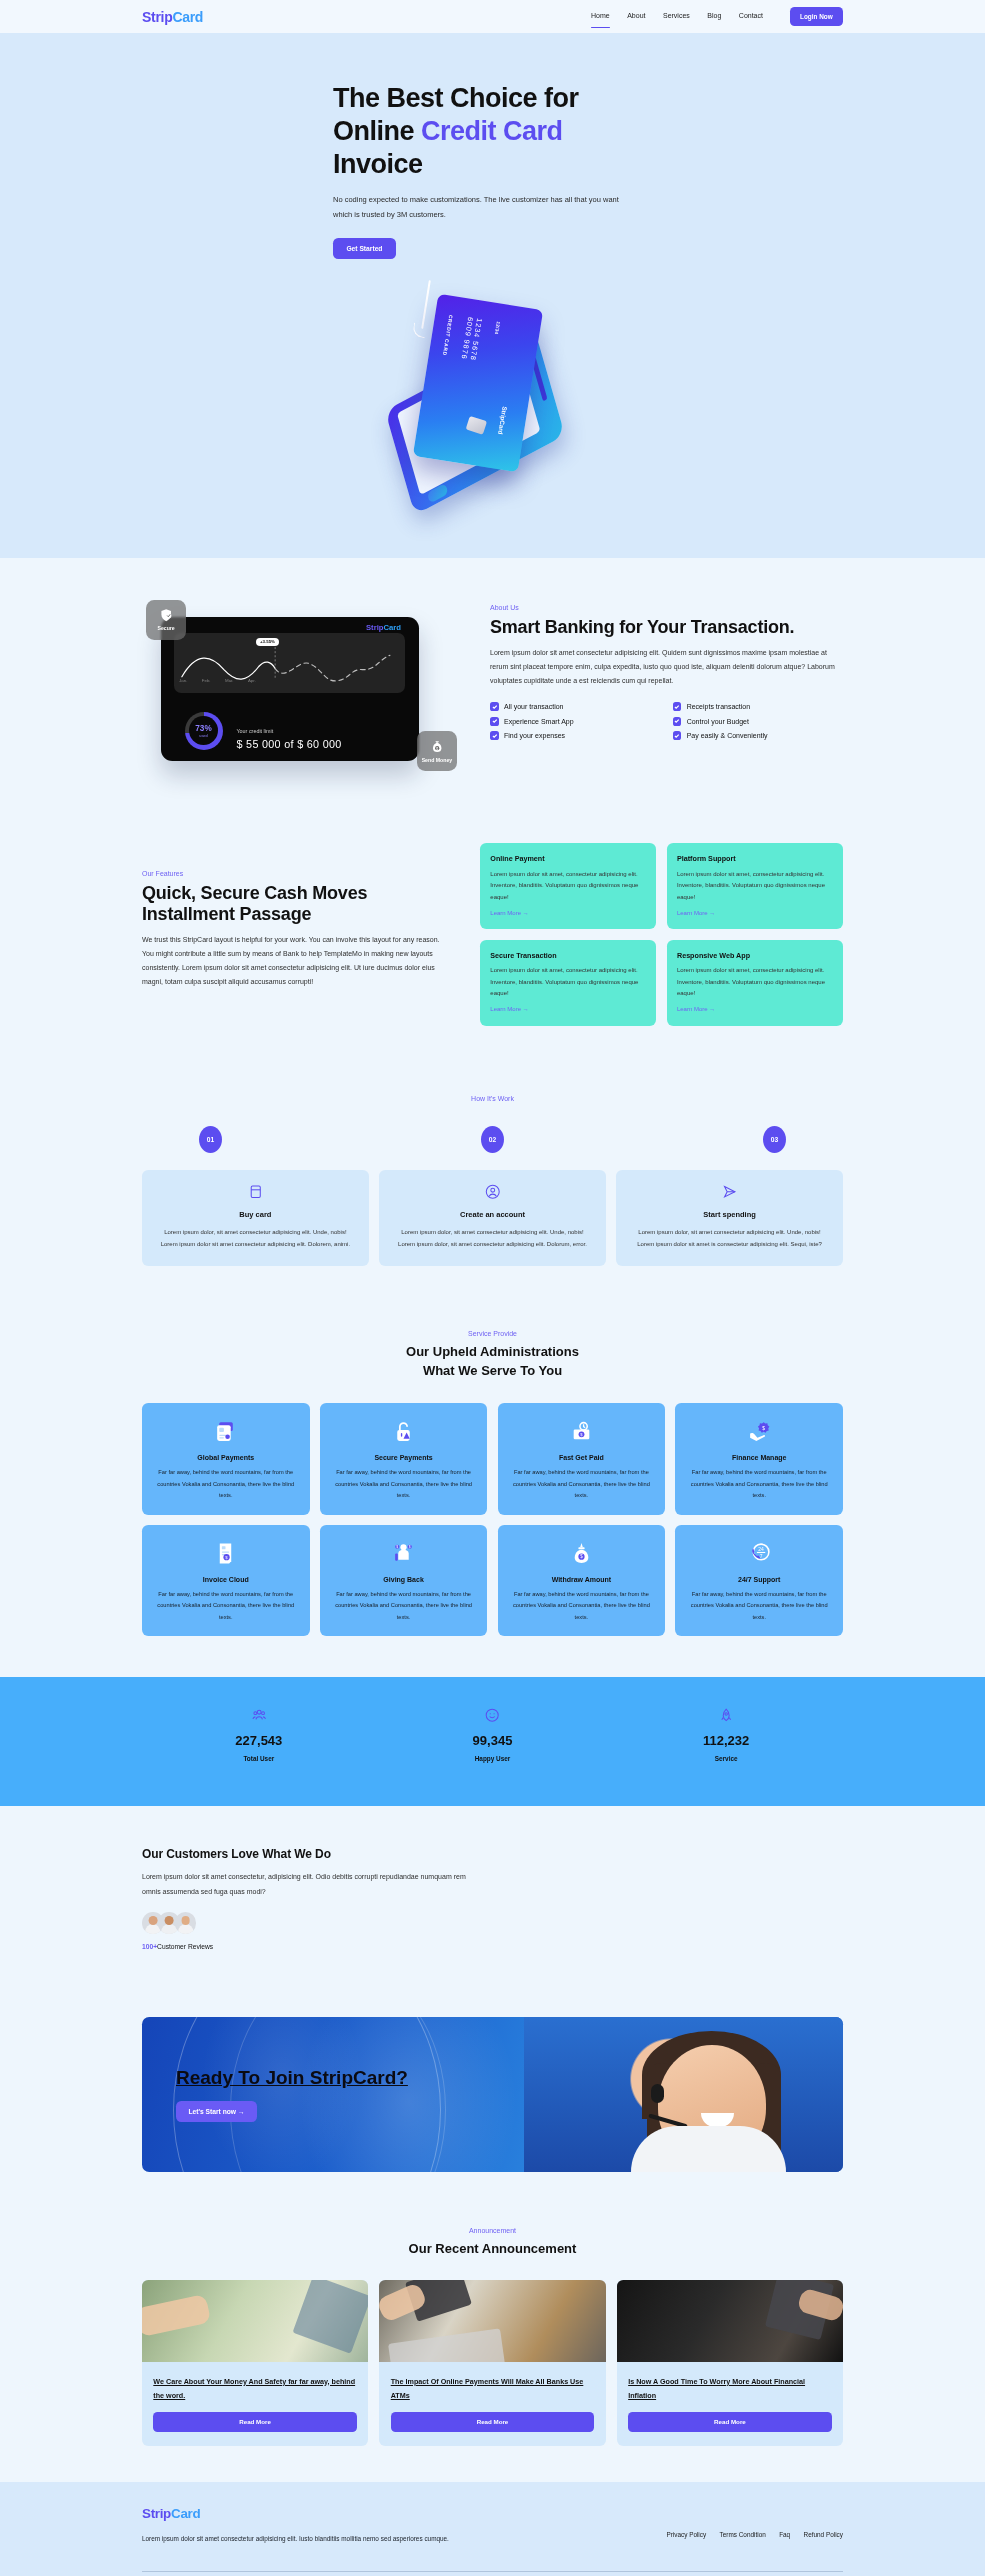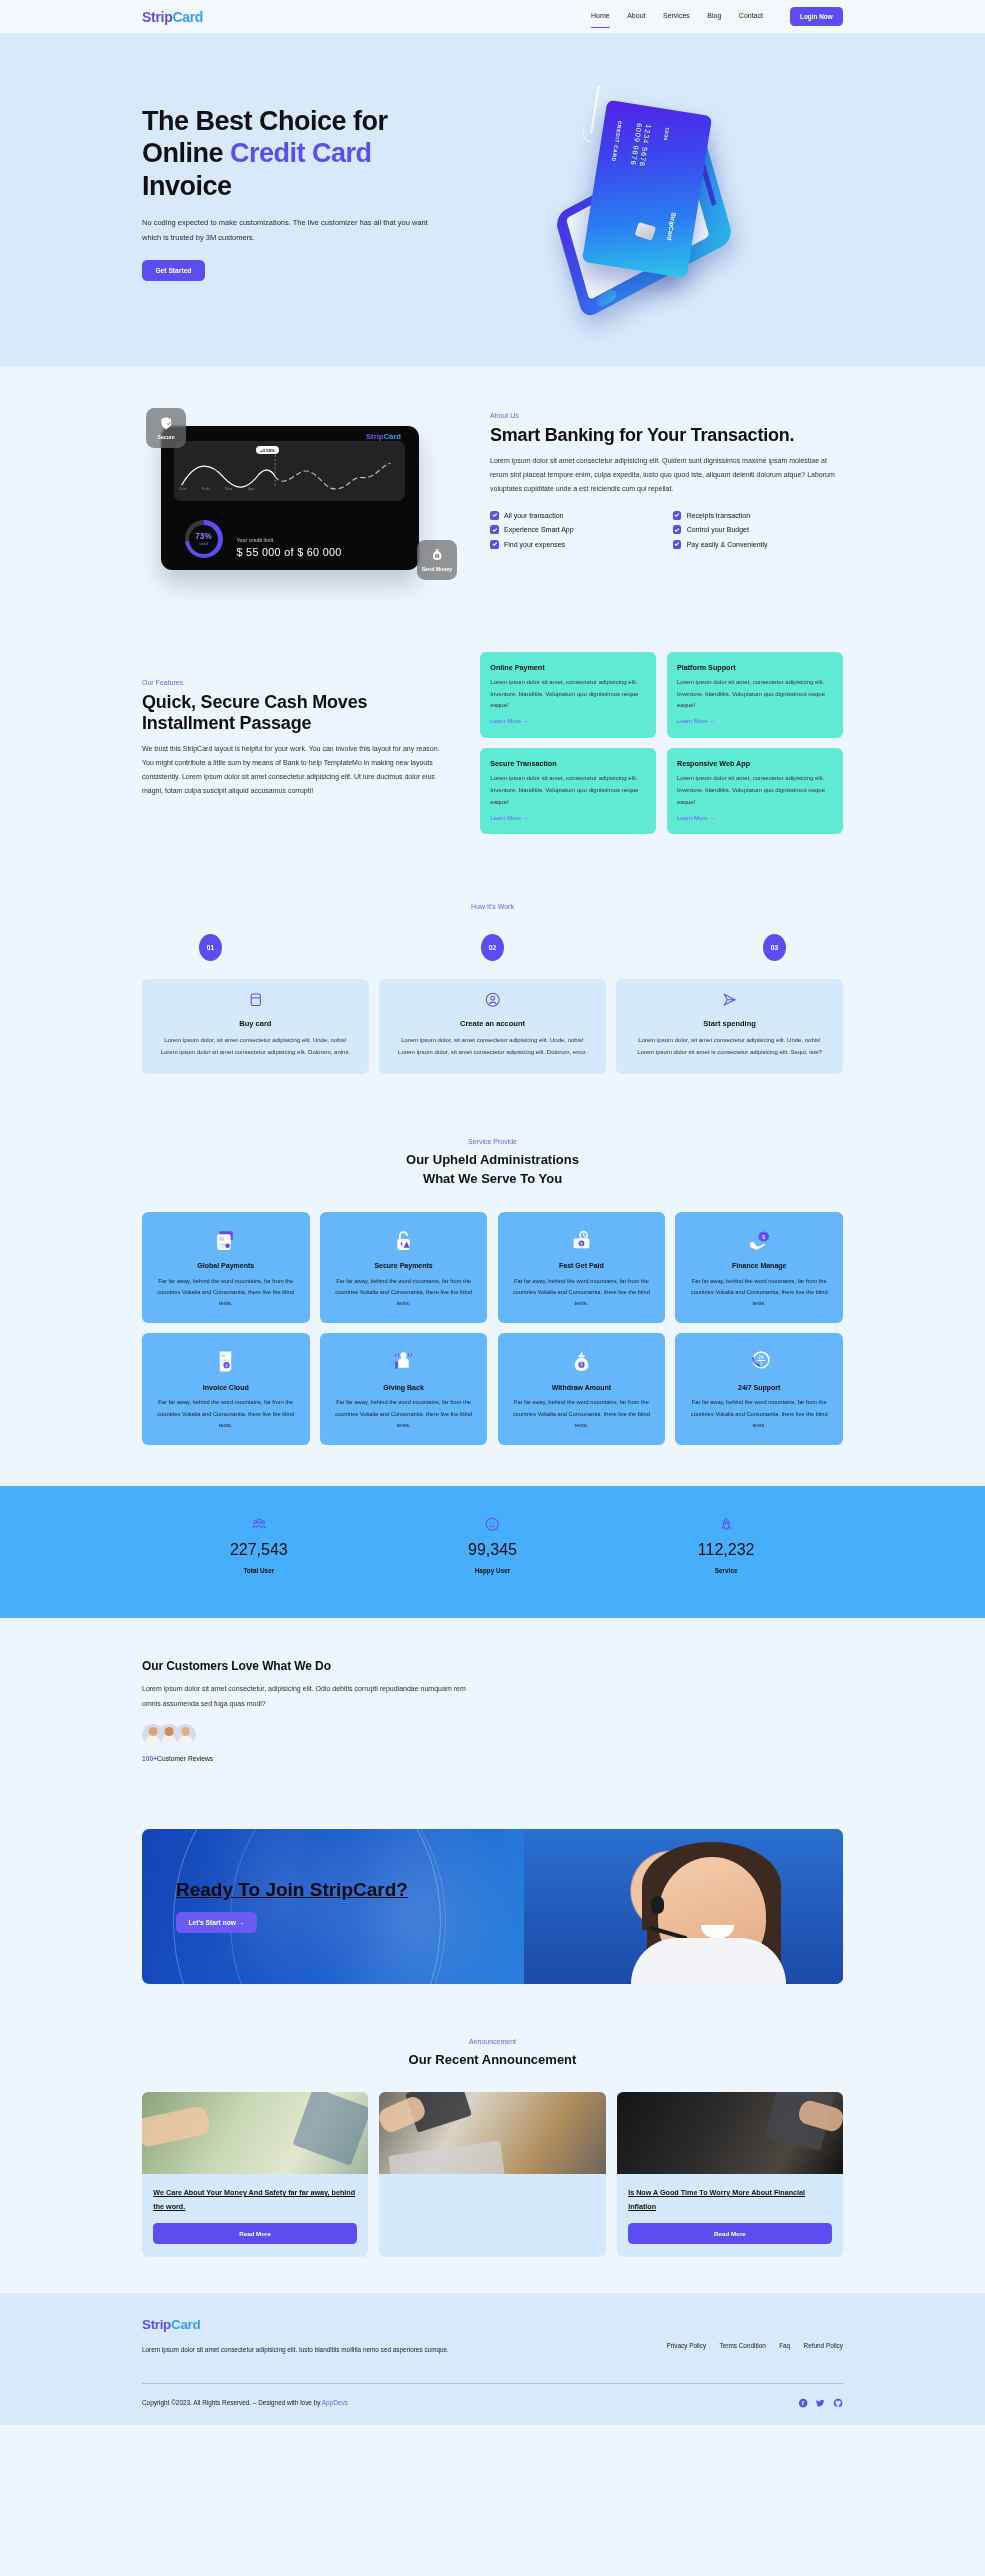--- a/index.html
+++ b/index.html
@@ -34,21 +34,21 @@
   }
   .btn-login {
     margin-left: 9.3px;
     background: #5c4df0; color: #fff; border: none; border-radius: 4.6px;
     padding: 6.2px 10.3px; font-size: 6.4px; font-weight: 600; cursor: pointer;
     font-family: inherit;
   }
 
   
   .hero { background: #d7e9fb; padding: 49px 0 62px; }
-  .hero .wrap { display: flex; align-items: center; gap: 20.6px; }
+  .hero .wrap { display: flex; align-items: center; gap: 20.6px; flex-direction: column; }
   .hero-left { width: 319px; }
   .hero h1 {
     font-size: 27px; line-height: 1.22; font-weight: 700; letter-spacing: -0.5px;
   }
   .hero h1 .hl { color: #5c4df0; }
   .hero p {
     margin-top: 11.3px; font-size: 7.5px; line-height: 2.0; color: #2b2b2b; max-width: 289px;
   }
   .btn-primary {
     margin-top: 15.5px; display: inline-block;
@@ -204,21 +204,21 @@
   .svc-card .ico { height: 32px; display:flex; align-items:center; justify-content:center; margin-bottom: 6.2px; }
   .svc-card .ico svg { width: 25px; height: 25px; }
   .svc-card h4 { font-size: 7px; font-weight: 700; margin-bottom: 6.2px; }
   .svc-card p { font-size: 5.7px; line-height: 2.0; color: #17202b; }
 
   
   .stats { background: #47aefb; padding: 31px 0 44px; }
   .stats-grid { display: grid; grid-template-columns: repeat(3,1fr); }
   .stat { text-align: center; }
   .stat .ico svg { width: 14.4px; height: 14.4px; stroke: #5c4df0; fill: none; stroke-width: 1.7; }
-  .stat .val { font-size: 16px; font-weight: 400; margin: 8.2px 0 7.2px; }
+  .stat .val { font-size: 13px; font-weight: 700; margin: 8.2px 0 7.2px; }
   .stat .lbl { font-size: 6.4px; font-weight: 600; }
 
   
   .testi { background: #eef6fd; padding: 41px 0 36px; }
   .testi .wrap { display: flex; gap: 20.6px; }
   .testi-left { width: 330px; }
   .testi h2 { font-size: 12px; font-weight: 700; letter-spacing: -0.1px; }
   .testi p { margin-top: 9.3px; font-size: 7px; line-height: 2.1; color: #2e2e2e; }
   .avatars { display: flex; margin-top: 12.4px; }
   .av { width: 21.6px; height: 21.6px; border-radius: 50%; margin-right: -5.2px; overflow: hidden;
@@ -761,20 +761,24 @@
           <h4>We Care About Your Money And Safety far far away, behind the word.</h4>
           <button class="btn-read">Read More</button>
         </div>
       </div>
       <div class="blog-card">
         <div class="thumb thumb2">
           <span class="dev" style="left:31px;top:-7.2px;width:57px;height:41px;transform:rotate(-18deg)"></span>
           <span class="hand" style="left:0px;top:10.3px;width:46px;height:25px;transform:rotate(-24deg)"></span>
           <span class="dev" style="left:10.3px;bottom:-10.3px;width:113px;height:36px;transform:rotate(-8deg);background:rgba(210,210,210,.75)"></span>
         </div>
+        <div class="bbody">
+          <h4>The Impact Of Online Payments Will Make All Banks Use ATMs</h4>
+          <button class="btn-read">Read More</button>
+        </div>
       </div>
       <div class="blog-card">
         <div class="thumb thumb3">
           <span class="dev" style="right:15.5px;top:-3.1px;width:57px;height:57px;transform:rotate(14deg);background:rgba(70,70,75,.9)"></span>
           <span class="hand" style="right:0px;top:12.4px;width:44px;height:24px;transform:rotate(16deg);background:rgba(225,180,145,.85)"></span>
         </div>
         <div class="bbody">
           <h4>Is Now A Good Time To Worry More About Financial Inflation</h4>
           <button class="btn-read">Read More</button>
         </div>

